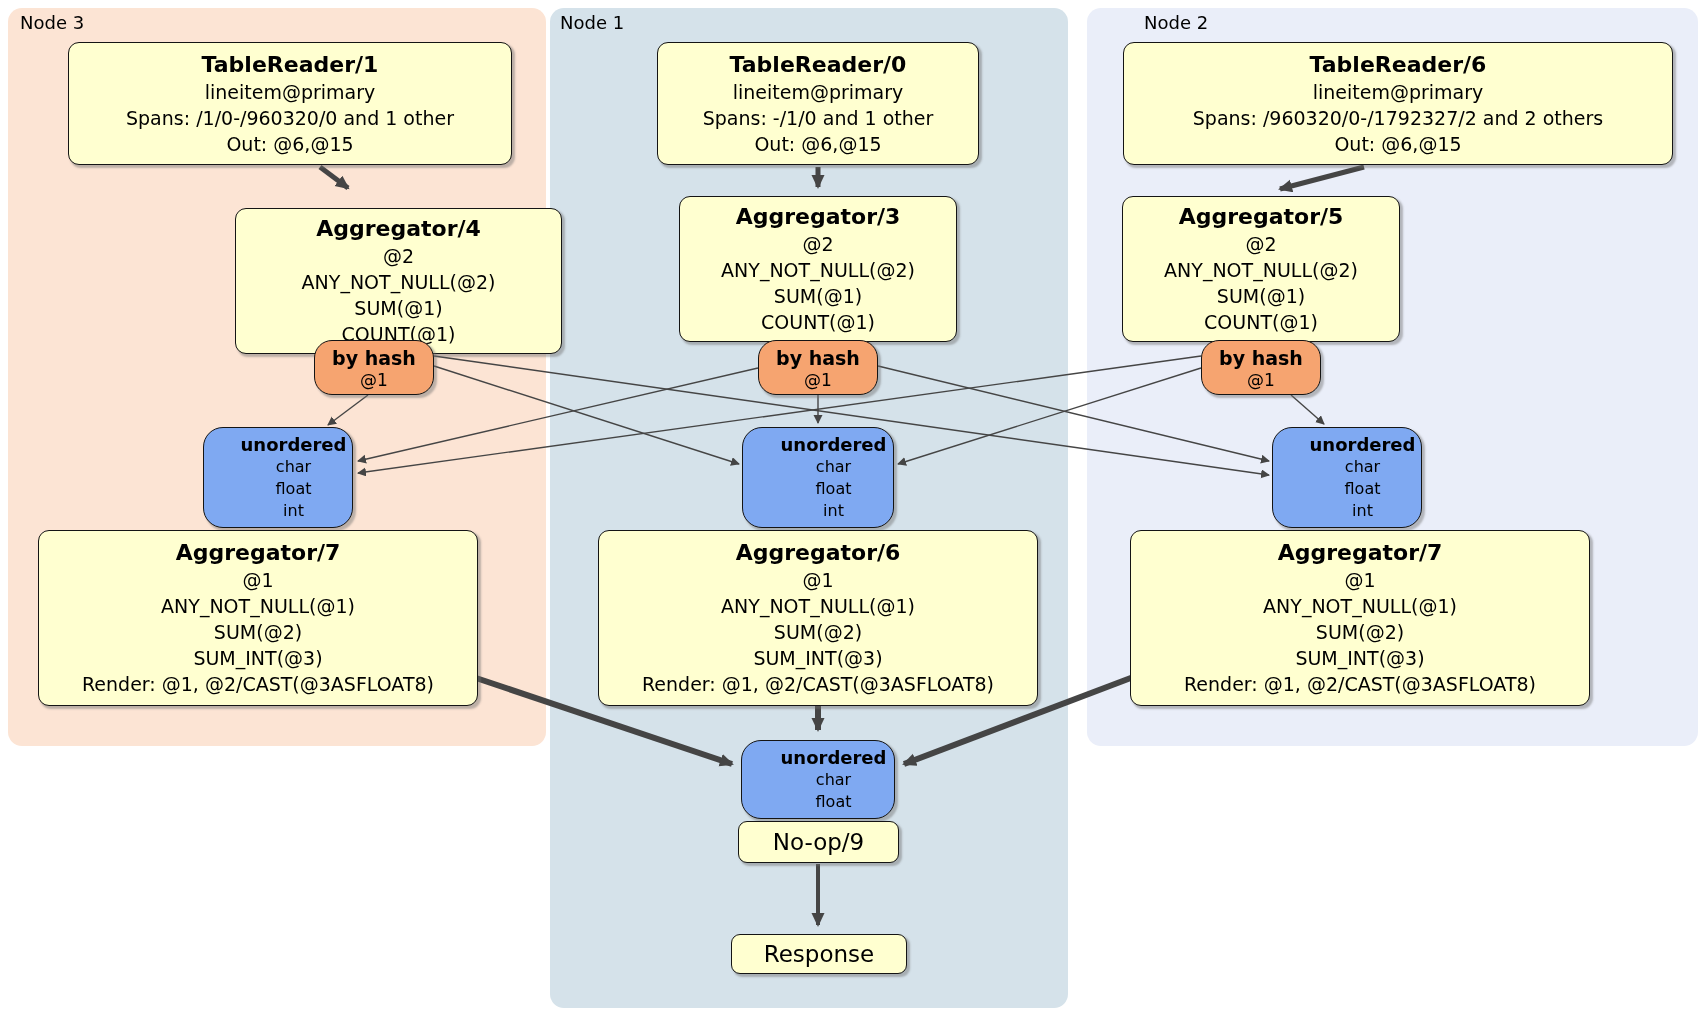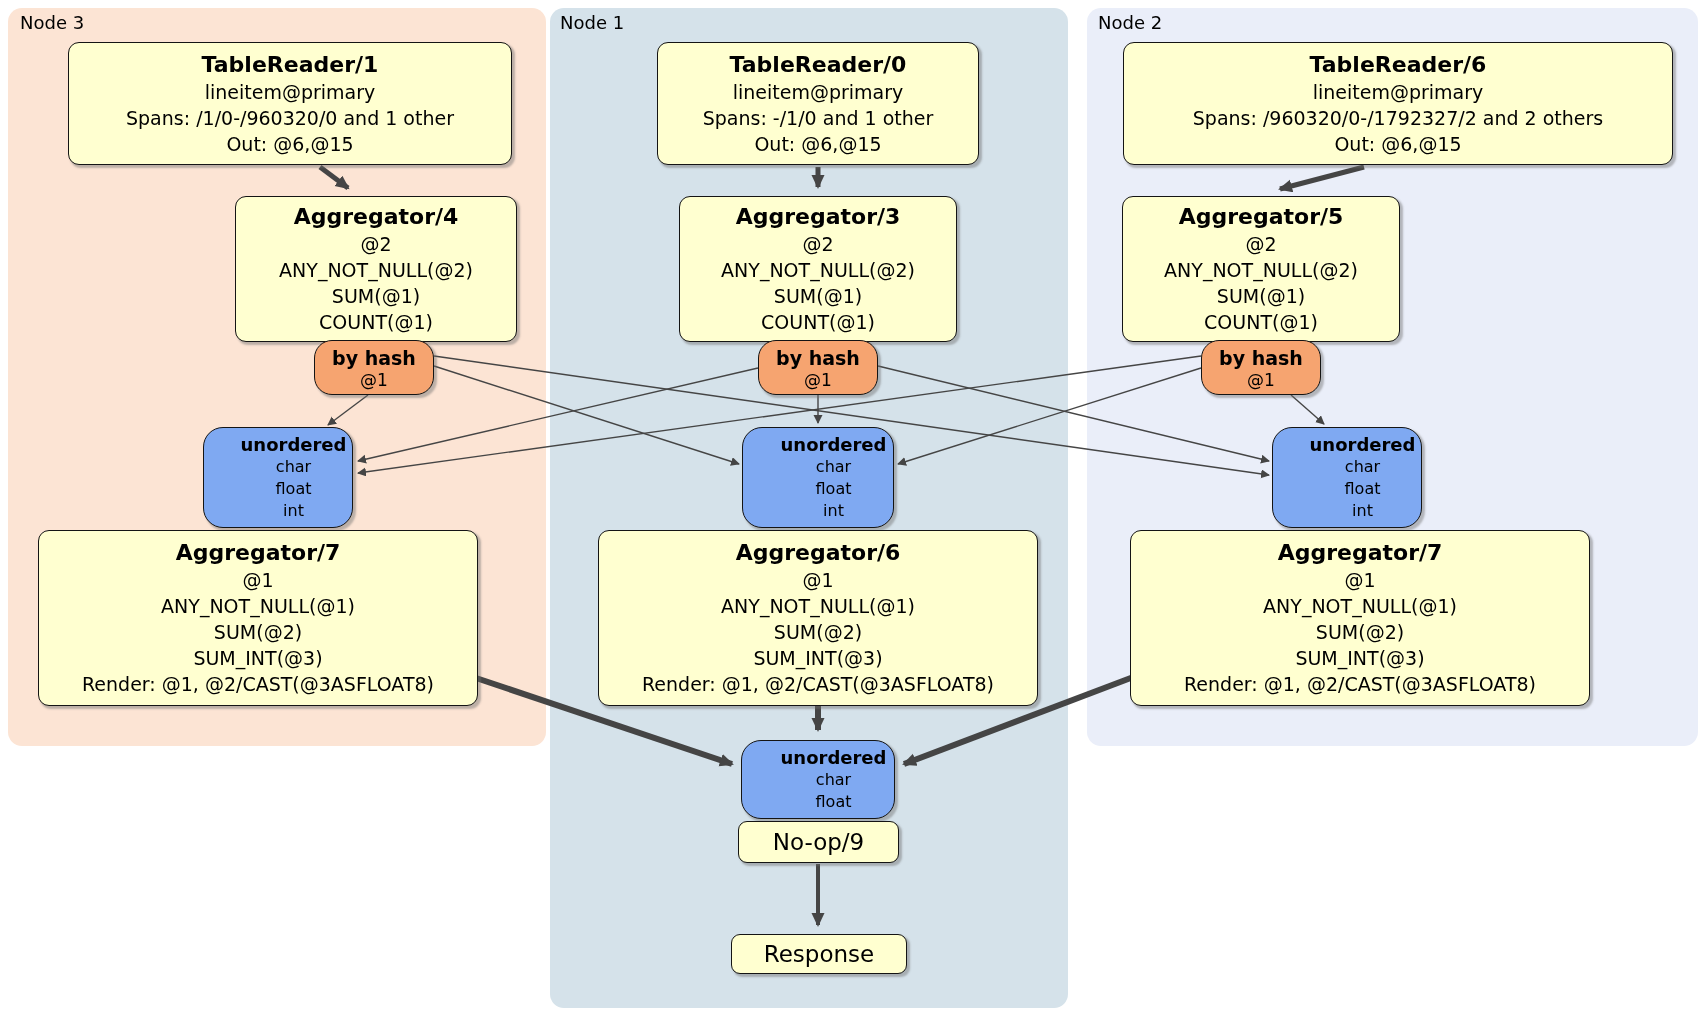--- a/index.html
+++ b/index.html
@@ -72,21 +72,21 @@
 <body>
 
 <div class="canvas">
 
   <div class="region region-node3" style="left:8px;top:8px;width:538px;height:738px"></div>
   <div class="region region-node1" style="left:550px;top:8px;width:518px;height:1000px"></div>
   <div class="region region-node2" style="left:1087px;top:8px;width:611px;height:738px"></div>
 
   <div class="region-label" style="left:20px;top:12px">Node 3</div>
   <div class="region-label" style="left:560px;top:12px">Node 1</div>
-  <div class="region-label" style="left:1098px;top:12px">Node 2</div>
+  <div class="region-label" style="left:1144px;top:12px">Node 2</div>
 
   <svg class="edges" width="1706" height="1016" viewBox="0 0 1706 1016">
     <defs>
       <marker id="ah-thin" markerUnits="userSpaceOnUse" markerWidth="11" markerHeight="11" refX="8" refY="4.5" orient="auto">
         <path class="ah" d="M0,0 L9,4.5 L0,9 Z"></path>
       </marker>
       <marker id="ah-thick" markerUnits="userSpaceOnUse" markerWidth="16" markerHeight="14" refX="12" refY="6.5" orient="auto">
         <path class="ah" d="M0,0 L14,6.5 L0,13 Z"></path>
       </marker>
     </defs>
@@ -124,21 +124,21 @@
     <div class="op-line">Spans: -/1/0 and 1 other</div>
     <div class="op-line">Out: @6,@15</div>
   </div>
   <div class="box" style="left:1123px;top:42px;width:550px;height:123px">
     <div class="op-title">TableReader/6</div>
     <div class="op-line">lineitem@primary</div>
     <div class="op-line">Spans: /960320/0-/1792327/2 and 2 others</div>
     <div class="op-line">Out: @6,@15</div>
   </div>
 
-  <div class="box" style="left:235px;top:196px;width:282px;height:146px">
+  <div class="box" style="left:235px;top:208px;width:327px;height:146px">
     <div class="op-title">Aggregator/4</div>
     <div class="op-line">@2</div>
     <div class="op-line">ANY_NOT_NULL(@2)</div>
     <div class="op-line">SUM(@1)</div>
     <div class="op-line">COUNT(@1)</div>
   </div>
   <div class="box" style="left:679px;top:196px;width:278px;height:146px">
     <div class="op-title">Aggregator/3</div>
     <div class="op-line">@2</div>
     <div class="op-line">ANY_NOT_NULL(@2)</div>

